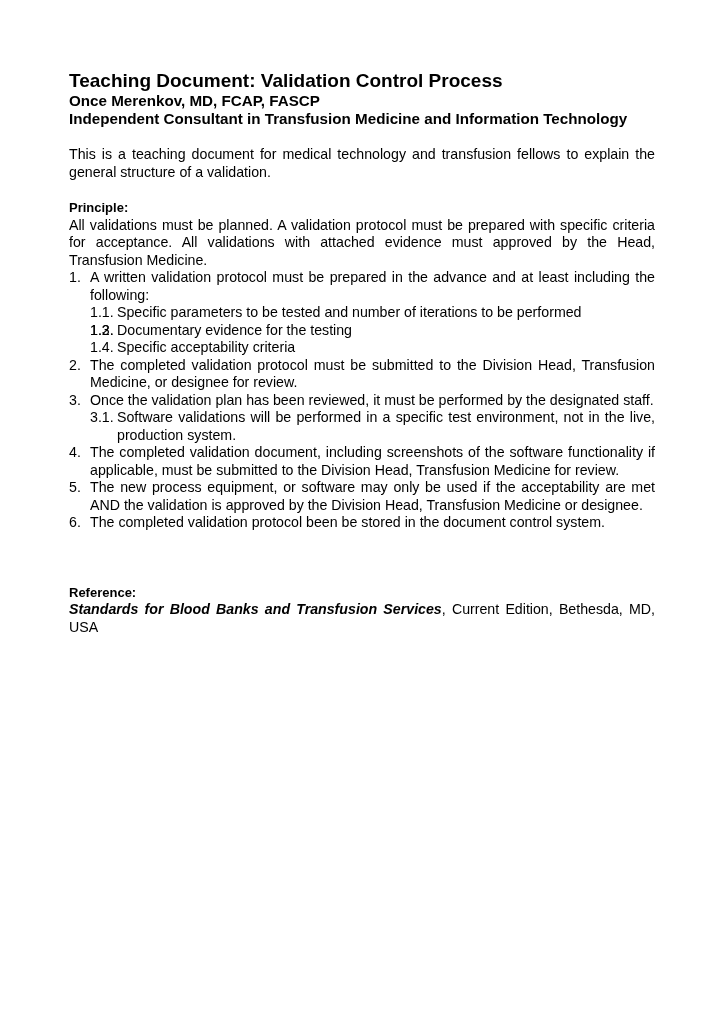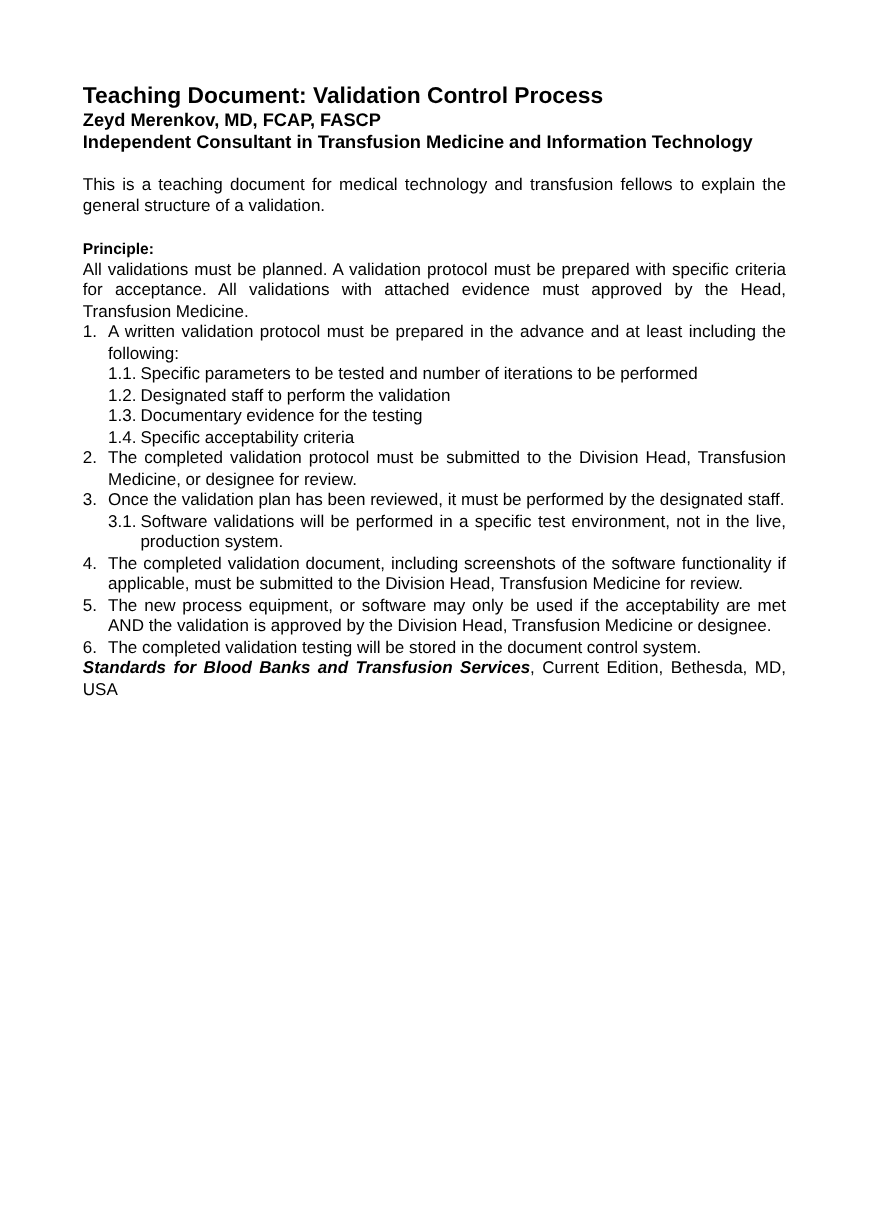--- a/index.html
+++ b/index.html
@@ -20,40 +20,39 @@
   ol.sub-list > li { position: relative; padding-left: 27px; text-align: justify; }
   ol.sub-list > li > .num { position: absolute; left: 0; top: 0; }
   .ref-heading { margin-top: 52px; }
   em { font-style: italic; font-weight: bold; }
 </style>
 </head>
 <body>
 
 <div class="page">
   <h1 class="title">Teaching Document:  Validation Control Process</h1>
-  <p class="sub">Zeyd Merenkov, MD, FCAP, FASCP</p>
+  <p class="sub">Once Merenkov, MD, FCAP, FASCP</p>
   <p class="sub">Independent Consultant in Transfusion Medicine and Information Technology</p>
 
   <p class="p intro">This is a teaching document for medical technology and transfusion fellows to explain the general structure of a validation.</p>
 
   <p class="heading">Principle:</p>
   <p class="p">All validations must be planned.  A validation protocol must be prepared with specific criteria for acceptance.  All validations with attached evidence must approved by the Head, Transfusion Medicine.</p>
 
   <ol class="policy">
     <li>
       <span class="num">1.</span>
       <span>A written validation protocol must be prepared in the advance and at least including the following:</span>
       <ol class="sub-list">
         <li>
           <span class="num">1.1.</span>
           <span>Specific parameters to be tested and number of iterations to be performed</span>
         </li>
         <li>
           <span class="num">1.2.</span>
-          <span>Designated staff to perform the validation</span>
         </li>
         <li>
           <span class="num">1.3.</span>
           <span>Documentary evidence for the testing</span>
         </li>
         <li>
           <span class="num">1.4.</span>
           <span>Specific acceptability criteria</span>
         </li>
       </ol>
@@ -75,18 +74,19 @@
     <li>
       <span class="num">4.</span>
       <span>The completed validation document, including screenshots of the software functionality if applicable, must be submitted to the Division Head, Transfusion Medicine for review.</span>
     </li>
     <li>
       <span class="num">5.</span>
       <span>The new process equipment, or software may only be used if the acceptability are met AND the validation is approved by the Division Head, Transfusion Medicine or designee.</span>
     </li>
     <li>
       <span class="num">6.</span>
-      <span>The completed validation testing will be stored in the document control system.</span>
+      <span>The completed validation protocol been be stored in the document control system.</span>
     </li>
   </ol>
 
+  <p class="heading ref-heading">Reference:</p>
   <p class="p"><em>Standards for Blood Banks and Transfusion Services</em><span>, Current Edition, Bethesda, MD, USA</span></p>
 </div>
 
 </body></html>

